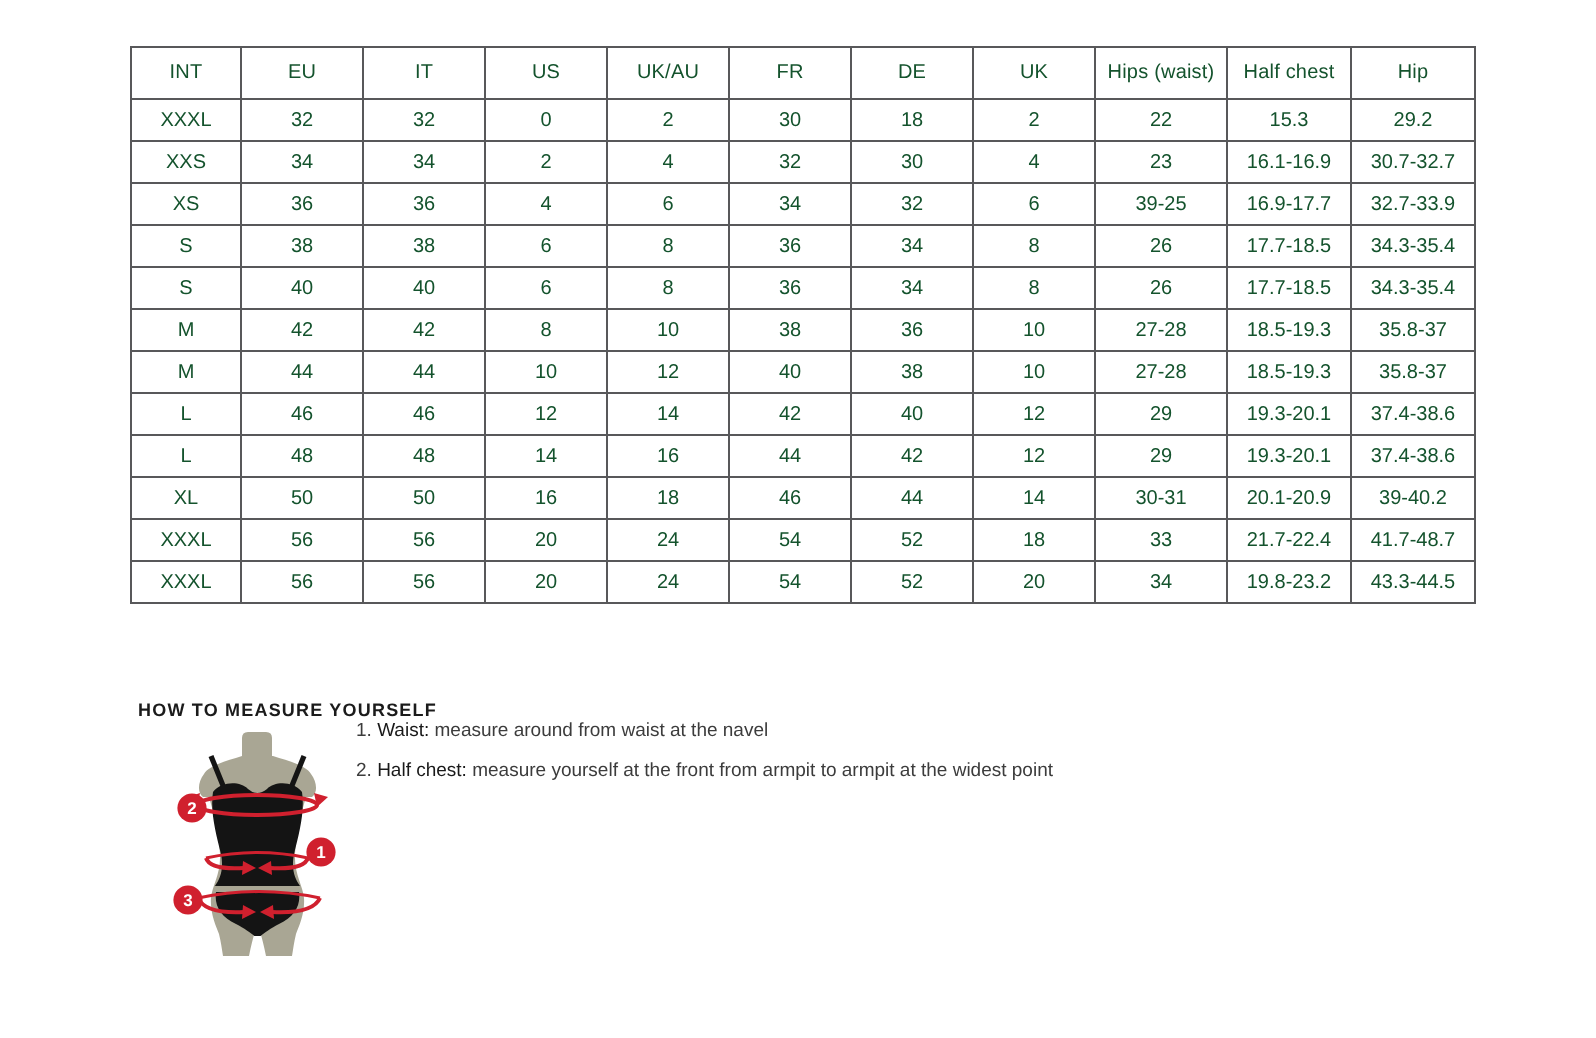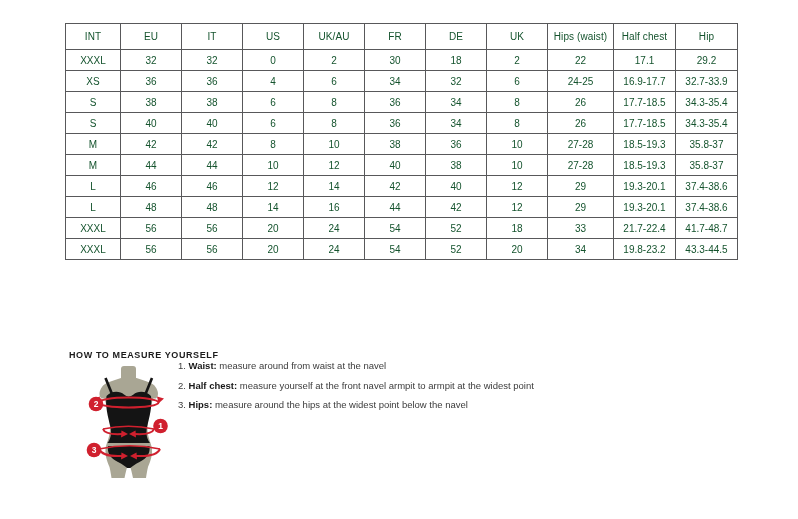--- a/index.html
+++ b/index.html
@@ -29,21 +29,21 @@
     position:absolute; left:65px; top:346px; margin:4px;
     font-size:9px; font-weight:700; letter-spacing:0.6px; color:#1b1b1b;
   }
   ol.measure-steps {
     position:absolute; left:178px; top:360px; margin:0; padding:0;
     list-style:none; color:#3c3c3c;
   }
   ol.measure-steps li {
     font-size:9.5px; line-height:11px; margin-bottom:8.5px; white-space:nowrap;
   }
-  ol.measure-steps b { color:#191919; font-weight:700; }
+  ol.measure-steps b { color:#191919; font-weight:400; }
 
   svg.figure { position:absolute; left:75px; top:365px; width:110px; height:145px; }
   svg.figure text {
     font-family:"Liberation Sans", sans-serif; font-size:8.5px; font-weight:700;
     fill:#ffffff; text-anchor:middle;
   }
 </style>
 </head>
 <body>
 
@@ -82,33 +82,46 @@
         <tr>
           <td>XXXL</td>
           <td>32</td>
           <td>32</td>
           <td>0</td>
           <td>2</td>
           <td>30</td>
           <td>18</td>
           <td>2</td>
           <td>22</td>
-          <td>17.1</td>
+          <td>15.3</td>
           <td>29.2</td>
+        </tr>
+        <tr>
+          <td>XXS</td>
+          <td>34</td>
+          <td>34</td>
+          <td>2</td>
+          <td>4</td>
+          <td>32</td>
+          <td>30</td>
+          <td>4</td>
+          <td>23</td>
+          <td>16.1-16.9</td>
+          <td>30.7-32.7</td>
         </tr>
         <tr>
           <td>XS</td>
           <td>36</td>
           <td>36</td>
           <td>4</td>
           <td>6</td>
           <td>34</td>
           <td>32</td>
           <td>6</td>
-          <td>24-25</td>
+          <td>39-25</td>
           <td>16.9-17.7</td>
           <td>32.7-33.9</td>
         </tr>
         <tr>
           <td>S</td>
           <td>38</td>
           <td>38</td>
           <td>6</td>
           <td>8</td>
           <td>36</td>
@@ -175,20 +188,33 @@
           <td>48</td>
           <td>48</td>
           <td>14</td>
           <td>16</td>
           <td>44</td>
           <td>42</td>
           <td>12</td>
           <td>29</td>
           <td>19.3-20.1</td>
           <td>37.4-38.6</td>
+        </tr>
+        <tr>
+          <td>XL</td>
+          <td>50</td>
+          <td>50</td>
+          <td>16</td>
+          <td>18</td>
+          <td>46</td>
+          <td>44</td>
+          <td>14</td>
+          <td>30-31</td>
+          <td>20.1-20.9</td>
+          <td>39-40.2</td>
         </tr>
         <tr>
           <td>XXXL</td>
           <td>56</td>
           <td>56</td>
           <td>20</td>
           <td>24</td>
           <td>54</td>
           <td>52</td>
           <td>18</td>
@@ -292,17 +318,16 @@
       <text x="85.5" y="64">1</text>
     </g>
     <g>
       <circle cx="19" cy="85" r="7.3" fill="#d0202e"></circle>
       <text x="19" y="88">3</text>
     </g>
   </svg>
 
   <ol class="measure-steps">
       <li><span>1. </span><b>Waist:</b><span> measure around from waist at the navel</span></li>
-      <li><span>2. </span><b>Half chest:</b><span> measure yourself at the front navel armpit to armpit at the widest point</span></li>
-      <li><span>3. </span><b>Hips:</b><span> measure around the hips at the widest point below the navel</span></li>
+      <li><span>2. </span><b>Half chest:</b><span> measure yourself at the front from armpit to armpit at the widest point</span></li>
     </ol>
 
 </div>
 
 </body></html>

